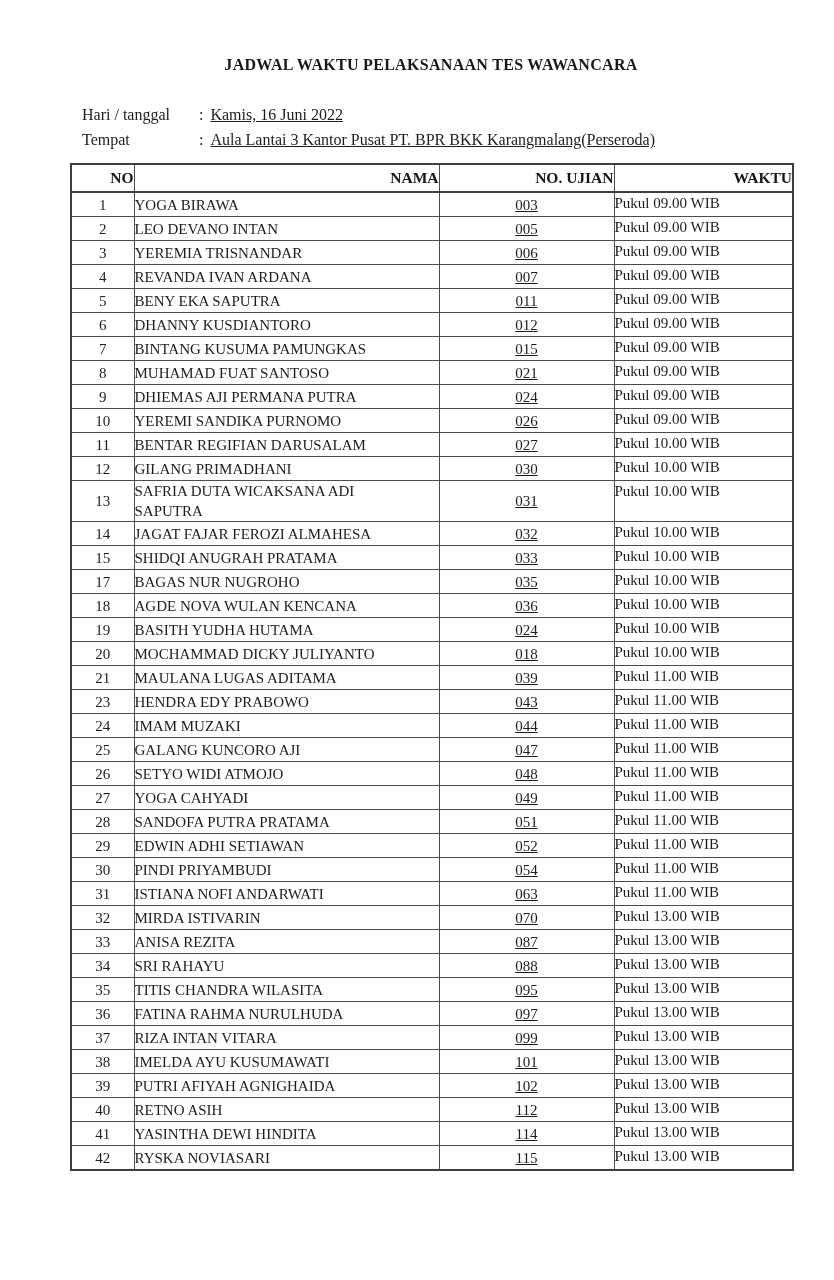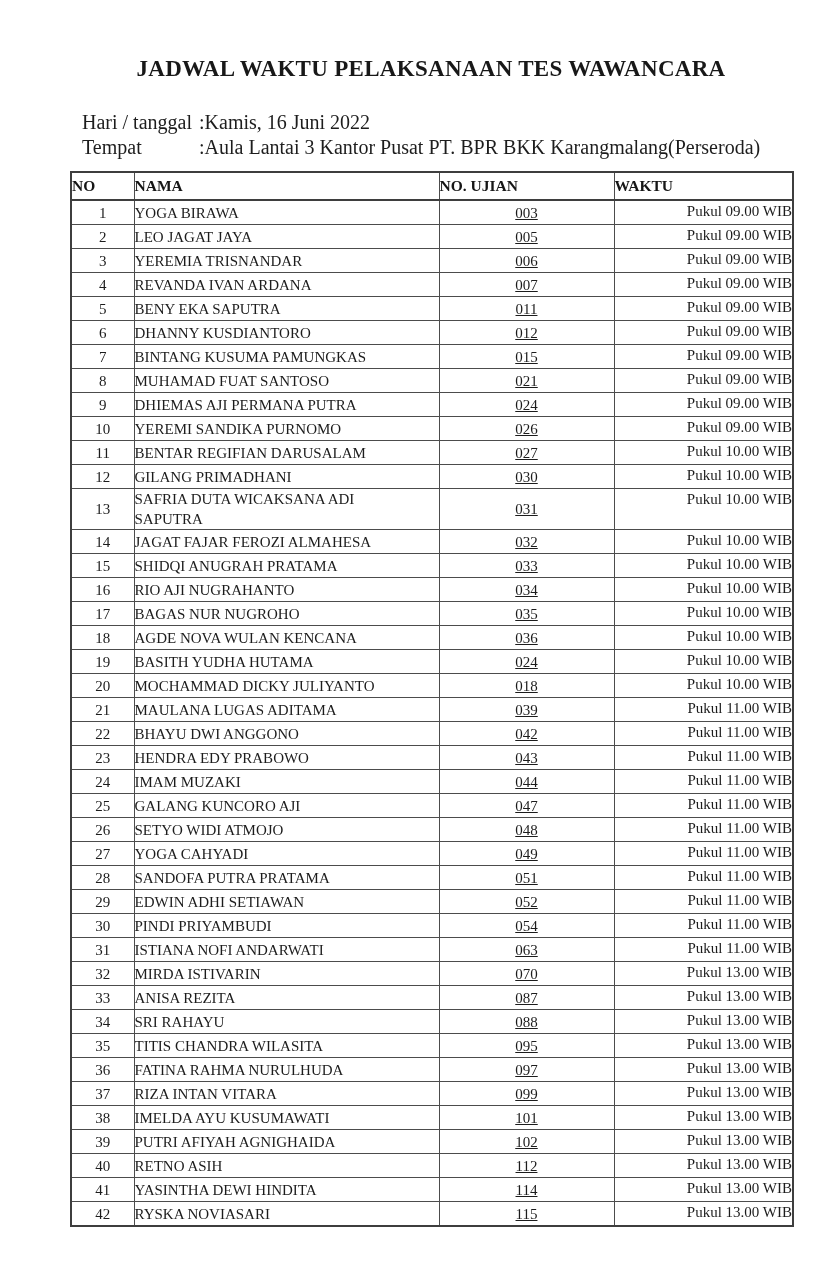--- a/index.html
+++ b/index.html
@@ -17,61 +17,63 @@
   .page {
     position: relative;
     width: 834px;
     height: 1280px;
   }
   .title {
     margin: 0 0 0 70px;
     padding-top: 56px;
     width: 722px;
     text-align: center;
-    font-size: 23px;
+    font-size: 16px;
     font-weight: bold;
     letter-spacing: 0.3px;
     color: #181818;
   }
   .meta {
     margin: 28px 0 0 82px;
-    font-size: 20px;
+    font-size: 16px;
   }
   .meta-row {
     display: flex;
     line-height: 25px;
   }
   .meta-label {
     width: 117px;
     flex: 0 0 auto;
   }
   .meta-sep {
     flex: 0 0 auto;
   }
   .meta-value {
+    margin-left: 7px;
     white-space: nowrap;
+    text-decoration: underline;
   }
   table.schedule {
     border-collapse: collapse;
     table-layout: fixed;
     margin: 11px 0 0 70px;
     width: 722px;
     border: 2px solid #3e3e3e;
   }
   table.schedule th,
   table.schedule td {
     border: 1px solid #4c4c4c;
     padding: 0;
     overflow: hidden;
   }
   table.schedule th {
     height: 26px;
     font-size: 15.5px;
     font-weight: bold;
-    text-align: left;
+    text-align: right;
     color: #161616;
     border-bottom: 2px solid #3e3e3e;
   }
   table.schedule td {
     height: 23px;
     font-size: 15px;
     line-height: 20px;
     color: #1c1c1c;
   }
   td.c-no {
@@ -84,21 +86,21 @@
     vertical-align: middle;
     white-space: pre-line;
     margin-left: 34px;
   }
   td.c-ujian {
     text-align: center;
     vertical-align: middle;
     text-decoration: underline;
   }
   td.c-waktu {
-    text-align: right;
+    text-align: left;
     vertical-align: top;
     padding-top: 2px;
   }
 </style>
 </head>
 <body>
 
 <div class="page">
 
   <h1 class="title">JADWAL WAKTU PELAKSANAAN TES WAWANCARA</h1>
@@ -134,21 +136,21 @@
     <tbody>
   <tr>
     <td class="c-no">1</td>
     <td class="c-nama">YOGA BIRAWA</td>
     <td class="c-ujian">003</td>
     <td class="c-waktu">Pukul 09.00 WIB</td>
   </tr>
 
   <tr>
     <td class="c-no">2</td>
-    <td class="c-nama">LEO JAGAT JAYA</td>
+    <td class="c-nama">LEO DEVANO INTAN</td>
     <td class="c-ujian">005</td>
     <td class="c-waktu">Pukul 09.00 WIB</td>
   </tr>
 
   <tr>
     <td class="c-no">3</td>
     <td class="c-nama">YEREMIA TRISNANDAR</td>
     <td class="c-ujian">006</td>
     <td class="c-waktu">Pukul 09.00 WIB</td>
   </tr>
@@ -231,26 +233,20 @@
     <td class="c-waktu">Pukul 10.00 WIB</td>
   </tr>
 
   <tr>
     <td class="c-no">15</td>
     <td class="c-nama">SHIDQI ANUGRAH PRATAMA</td>
     <td class="c-ujian">033</td>
     <td class="c-waktu">Pukul 10.00 WIB</td>
   </tr>
 
-  <tr>
-    <td class="c-no">16</td>
-    <td class="c-nama">RIO AJI NUGRAHANTO</td>
-    <td class="c-ujian">034</td>
-    <td class="c-waktu">Pukul 10.00 WIB</td>
-  </tr>
 
   <tr>
     <td class="c-no">17</td>
     <td class="c-nama">BAGAS NUR NUGROHO</td>
     <td class="c-ujian">035</td>
     <td class="c-waktu">Pukul 10.00 WIB</td>
   </tr>
 
   <tr>
     <td class="c-no">18</td>
@@ -273,26 +269,20 @@
     <td class="c-waktu">Pukul 10.00 WIB</td>
   </tr>
 
   <tr>
     <td class="c-no">21</td>
     <td class="c-nama">MAULANA LUGAS ADITAMA</td>
     <td class="c-ujian">039</td>
     <td class="c-waktu">Pukul 11.00 WIB</td>
   </tr>
 
-  <tr>
-    <td class="c-no">22</td>
-    <td class="c-nama">BHAYU DWI ANGGONO</td>
-    <td class="c-ujian">042</td>
-    <td class="c-waktu">Pukul 11.00 WIB</td>
-  </tr>
 
   <tr>
     <td class="c-no">23</td>
     <td class="c-nama">HENDRA EDY PRABOWO</td>
     <td class="c-ujian">043</td>
     <td class="c-waktu">Pukul 11.00 WIB</td>
   </tr>
 
   <tr>
     <td class="c-no">24</td>

